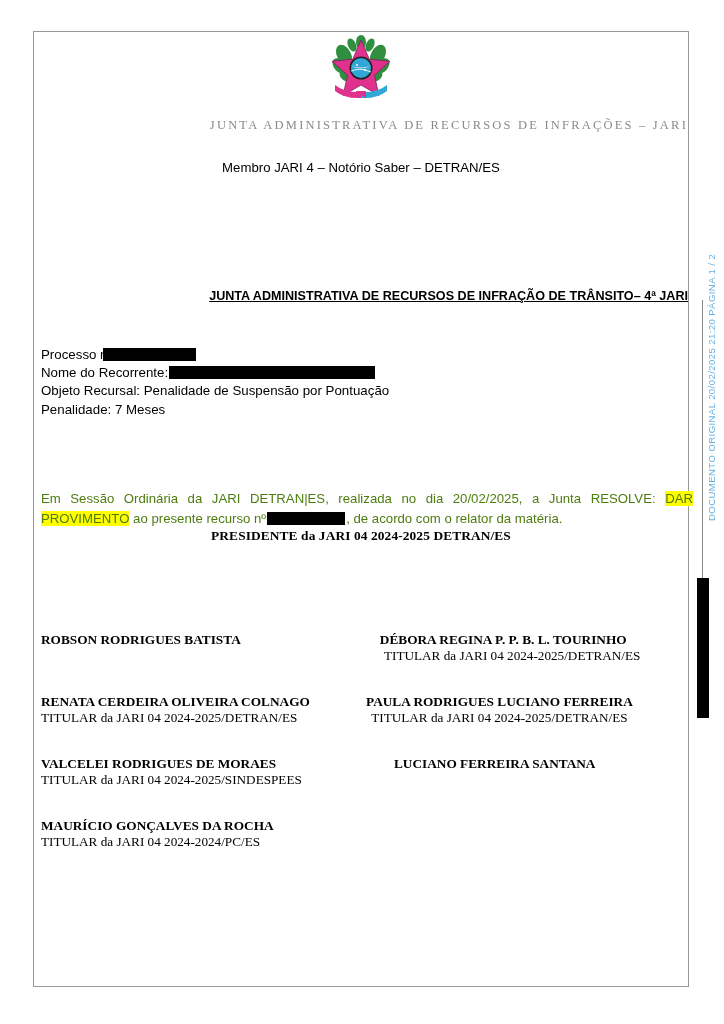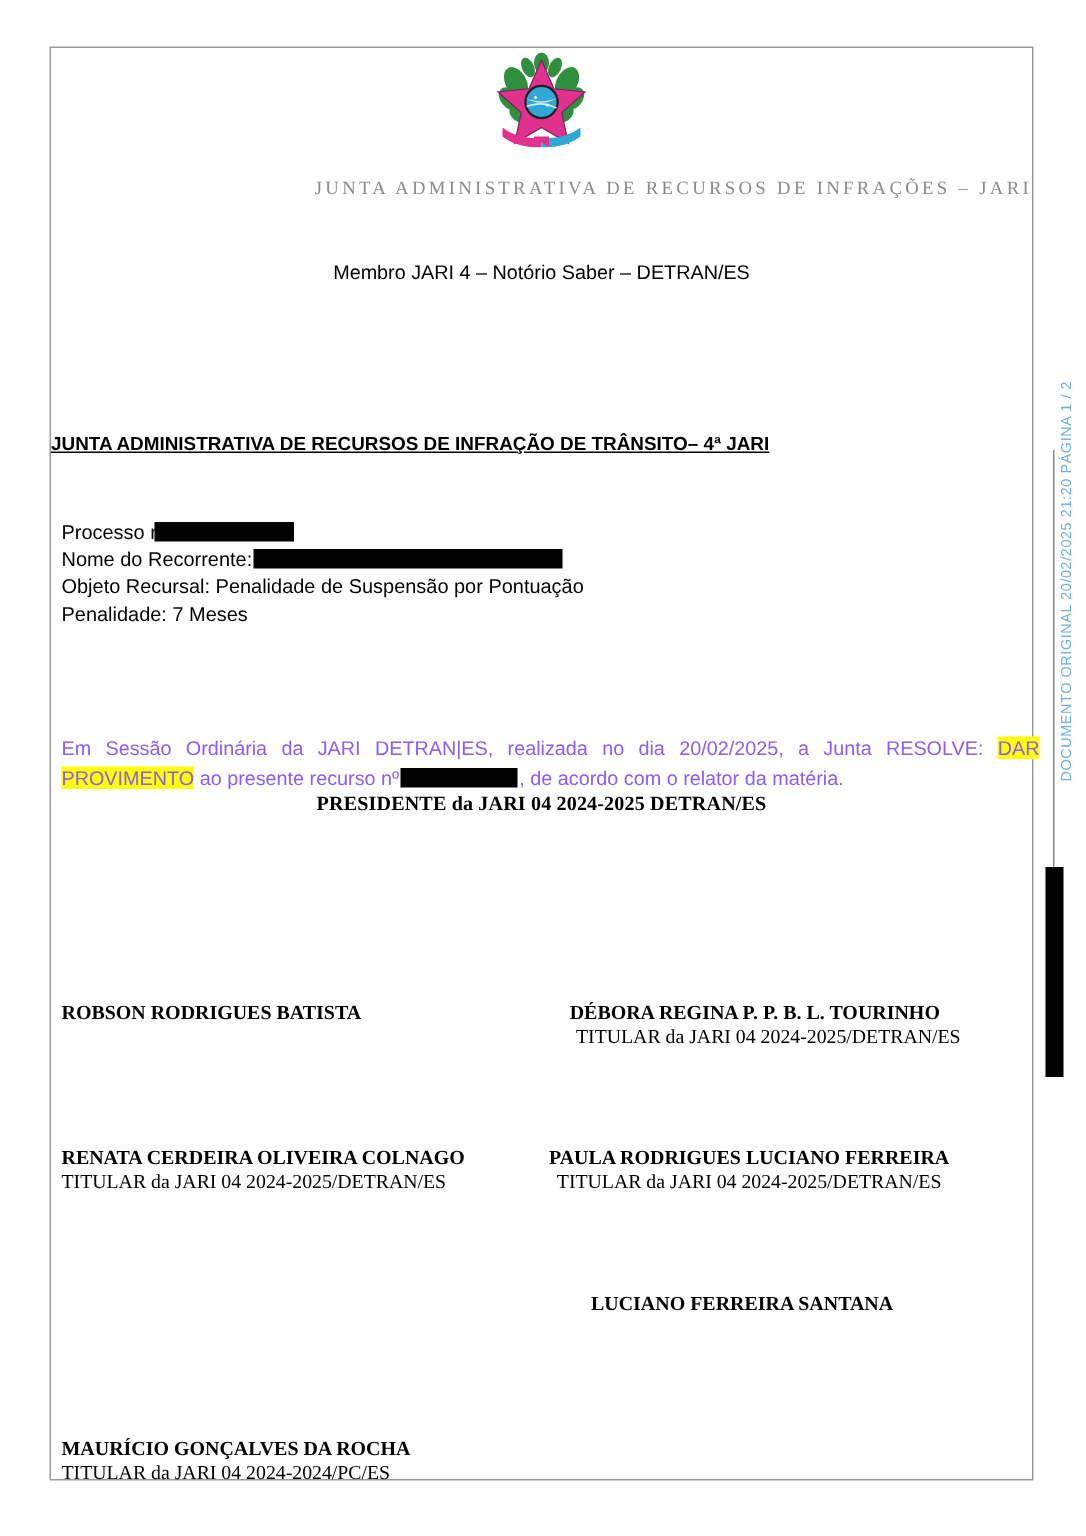--- a/index.html
+++ b/index.html
@@ -52,34 +52,34 @@
     font-size: 12.5px;
     letter-spacing: 2.2px;
     color: #8a8a8a;
     white-space: nowrap;
   }
 
   
   #subtitle {
     position: absolute;
     left: 0;
-    top: 142px;
+    top: 128px;
     width: 100%;
     text-align: center;
     font-size: 13.2px;
     color: #000;
   }
 
   
   #main-title {
     position: absolute;
     left: 0;
     top: 257px;
     width: 100%;
-    text-align: left;
+    text-align: right;
     font-size: 12.6px;
     font-weight: bold;
     color: #000;
   }
   #main-title span {
     text-decoration: underline;
   }
 
   
   #process-block {
@@ -115,21 +115,21 @@
   }
 
   
   #resolution {
     position: absolute;
     left: 7px;
     top: 457px;
     width: 652px;
     font-size: 13.2px;
     line-height: 19.5px;
-    color: #8b5cf6;
+    color: #4d7c0f;
     text-align: justify;
   }
   .hl {
     background: #ffff00;
   }
   .redaction.r-recurso {
     width: 78px;
     position: relative;
     top: -1px;
     margin: 0 1px;
@@ -153,21 +153,20 @@
   
   #members {
     position: absolute;
     left: 7px;
     top: 600px;
     width: 644px;
   }
   .member-row {
     position: relative;
     height: 62px;
-    margin-top: 35px;
   }
   .member {
     position: absolute;
     top: 0;
     font-family: "Liberation Serif", serif;
     color: #000;
   }
   .member.col-left  { left: 0px;   text-align: left; }
   .member.col-right { left: 325px; text-align: center; }
   .member-name {
@@ -303,20 +302,24 @@
         <div class="member-name">RENATA CERDEIRA OLIVEIRA COLNAGO</div>
         <div class="member-role">TITULAR da JARI 04 2024-2025/DETRAN/ES</div>
       </div>
       <div class="member col-right">
         <div class="member-name">PAULA RODRIGUES LUCIANO FERREIRA</div>
         <div class="member-role">TITULAR da JARI 04 2024-2025/DETRAN/ES</div>
       </div>
     </div>
 
     <div class="member-row">
+      <div class="member col-left">
+        <div class="member-name">VALCELEI RODRIGUES DE MORAES</div>
+        <div class="member-role">TITULAR da JARI 04 2024-2025/SINDESPEES</div>
+      </div>
       <div class="member col-right center-ish">
         <div class="member-name">LUCIANO FERREIRA SANTANA</div>
       </div>
     </div>
 
     <div class="member-row">
       <div class="member col-left">
         <div class="member-name">MAURÍCIO GONÇALVES DA ROCHA</div>
         <div class="member-role">TITULAR da JARI 04 2024-2024/PC/ES</div>
       </div>

